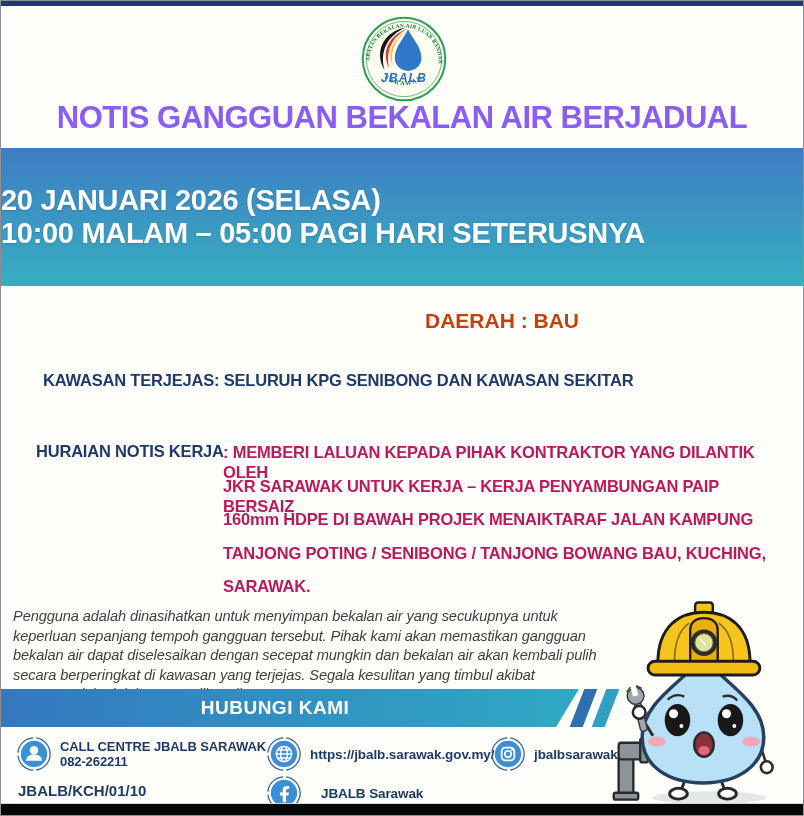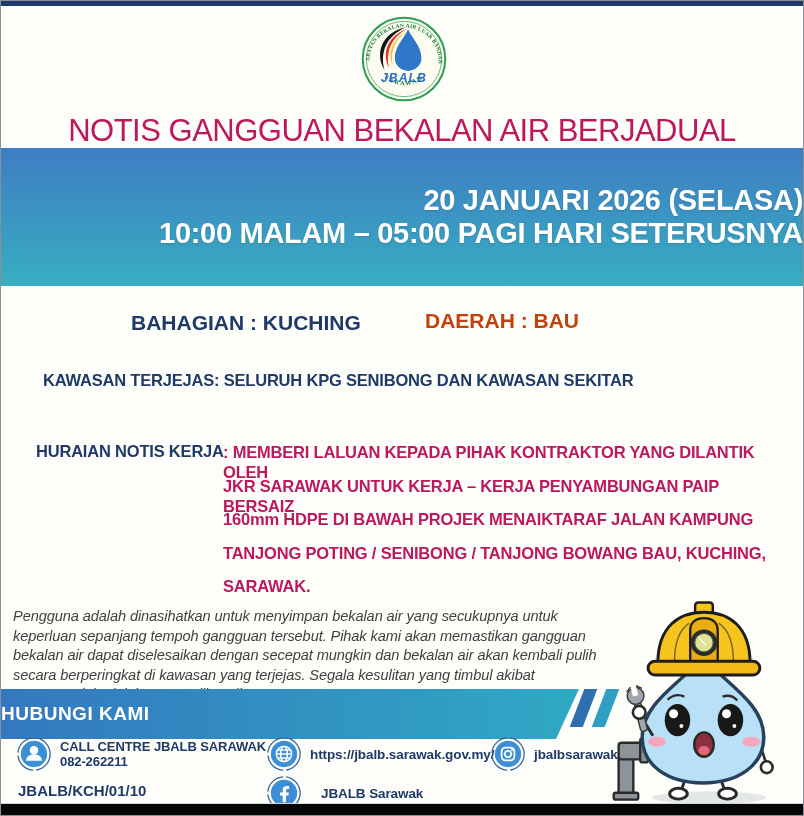--- a/index.html
+++ b/index.html
@@ -5,46 +5,46 @@
   html,body{margin:0;padding:0;background:#e8e8e8;}
   .page{
     position:relative; width:804px; height:816px; margin:0 auto;
     background:#fdfefa; border:1px solid #8b9094; box-sizing:border-box;
     overflow:hidden; font-family:"Liberation Sans", sans-serif;
   }
   .top-bar{position:absolute;left:0;top:0;width:100%;height:5px;background:#20386c;}
   .bottom-bar{position:absolute;left:0;bottom:0;width:100%;height:11px;background:#060606;border-top:1px solid #cfd8dc;}
   .logo-wrap{position:absolute;left:360px;top:15px;width:86px;height:86px;}
   .main-title{
-    position:absolute;left:0;top:112px;width:100%;text-align:center;
-    color:#be185d;font-weight:normal;font-size:31px;letter-spacing:-0.5px;
+    position:absolute;left:0;top:99px;width:100%;text-align:center;
+    color:#8b5cf6;font-weight:bold;font-size:31px;letter-spacing:-0.5px;
   }
   .banner{
     position:absolute;left:0;top:147px;width:100%;height:138px;
     background:linear-gradient(180deg,#3f7dc3 0%,#37aec1 100%);
-    display:flex;flex-direction:column;align-items:flex-end;justify-content:center;
+    display:flex;flex-direction:column;align-items:flex-start;justify-content:center;
     color:#ffffff;font-weight:bold;font-size:29px;letter-spacing:-0.3px;
     text-shadow:0 1px 2px rgba(0,0,0,0.15);
   }
   .region-bahagian{position:absolute;left:130px;top:310px;color:#1f3a68;font-weight:bold;font-size:21px;}
   .region-daerah{position:absolute;left:424px;top:308px;color:#c2410c;font-weight:bold;font-size:21px;}
   .kawasan-label{position:absolute;left:42px;top:370px;color:#1f3a68;font-weight:bold;font-size:16.5px;letter-spacing:-0.2px;}
   .kawasan-value{position:absolute;left:213px;top:370px;color:#1f3a68;font-weight:bold;font-size:16.5px;letter-spacing:-0.2px;}
   .huraian-label{position:absolute;left:35px;top:441px;color:#1f3a68;font-weight:bold;font-size:16.5px;letter-spacing:-0.2px;}
   .huraian-lines{position:absolute;left:222px;top:441px;width:560px;color:#be185d;font-weight:bold;font-size:16.5px;letter-spacing:-0.2px;}
   .huraian-lines div{height:33.5px;line-height:20px;}
   .advisory{
     position:absolute;left:12px;top:606px;width:584px;
     color:#3f3f3f;font-style:italic;font-size:14.6px;line-height:19.5px;letter-spacing:-0.1px;
   }
   .hubungi-banner{
-    position:absolute;left:0;top:688px;width:578px;height:50px;
+    position:absolute;left:0;top:688px;width:578px;height:38px;
     background:linear-gradient(90deg,#3478bf 0%,#2fa9c4 100%);
     clip-path:polygon(0 0,100% 0,calc(100% - 23px) 100%,0 100%);
-    display:flex;align-items:center;justify-content:flex-start;
+    display:flex;align-items:center;justify-content:center;
     color:#ffffff;font-weight:bold;font-size:19px;letter-spacing:0.5px;
     padding-right:30px;box-sizing:border-box;
   }
   .stripe{position:absolute;top:688px;width:13px;height:38px;transform:skewX(-21deg);}
   .stripe-1{left:576px;background:#2d6fb0;}
   .stripe-2{left:598px;background:#2f9fc4;}
   .contact-item{position:absolute;display:flex;align-items:center;gap:9px;}
   .contact-call{left:16px;top:736px;}
   .contact-web{left:266px;top:736px;}
   .contact-ig{left:490px;top:736px;justify-content:space-between;}
@@ -86,21 +86,20 @@
     </svg>
   </div>
 
   <div class="main-title">NOTIS GANGGUAN BEKALAN AIR BERJADUAL</div>
 
   <div class="banner">
     <div>20 JANUARI 2026 (SELASA)</div>
     <div>10:00 MALAM – 05:00 PAGI HARI SETERUSNYA</div>
   </div>
 
-  <div class="region-bahagian">BAHAGIAN : KUCHING</div>
   <div class="region-daerah">DAERAH : BAU</div>
 
   <div class="kawasan-label">KAWASAN TERJEJAS</div>
   <div class="kawasan-value">: SELURUH KPG SENIBONG DAN KAWASAN SEKITAR</div>
 
   <div class="huraian-label">HURAIAN NOTIS KERJA</div>
   <div class="huraian-lines">
     <div>: MEMBERI LALUAN KEPADA PIHAK KONTRAKTOR YANG DILANTIK OLEH</div>
     <div>JKR SARAWAK UNTUK KERJA – KERJA PENYAMBUNGAN PAIP BERSAIZ</div>
     <div>160mm HDPE DI BAWAH PROJEK MENAIKTARAF JALAN KAMPUNG</div>

